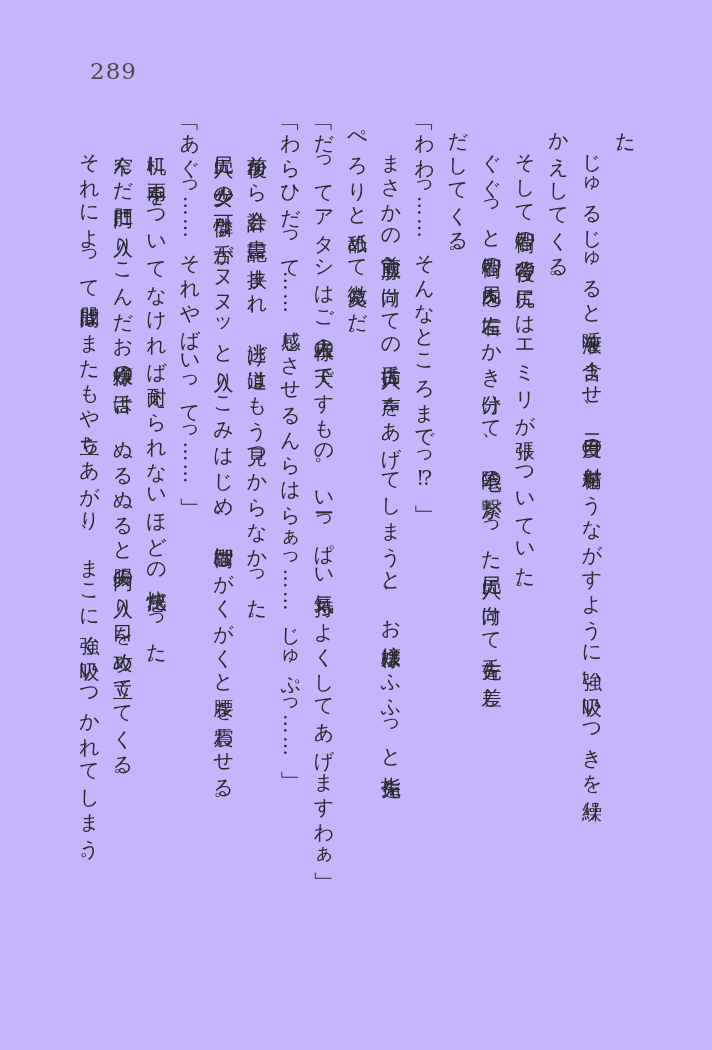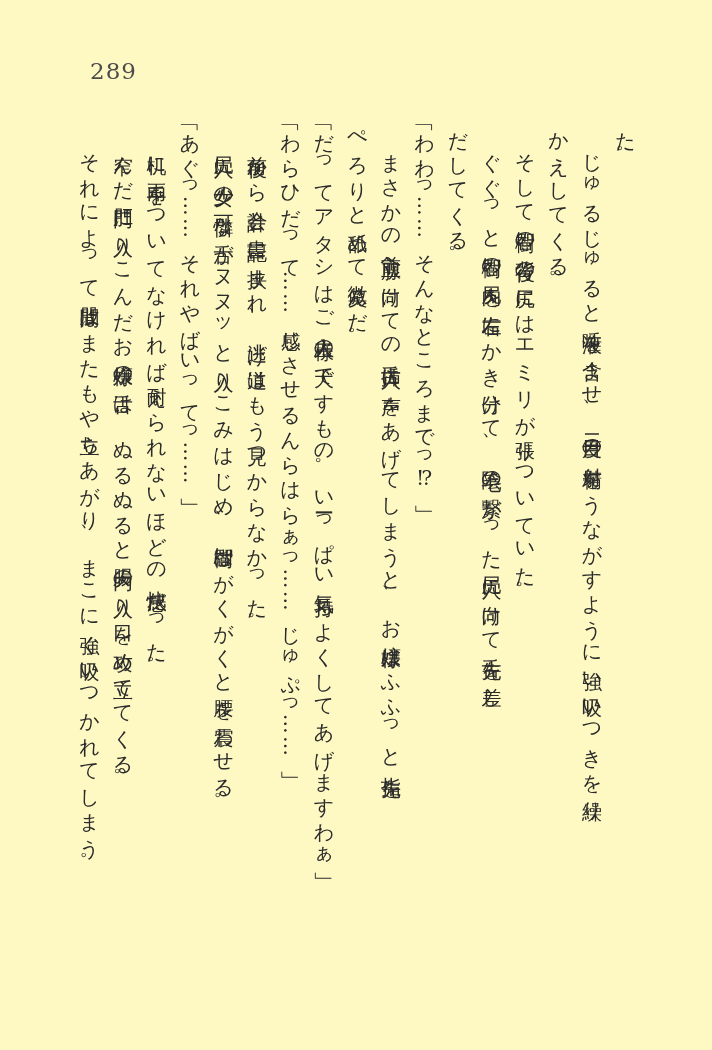--- a/index.html
+++ b/index.html
@@ -41,21 +41,21 @@
     padding: 0;
     text-indent: 0;
   }
   .text-block p.indent {
     text-indent: 22px;
   }
 </style>
 </head>
 <body>
 
-<div class="book-page" style="background: #fef9c3;">
+<div class="book-page" style="background: #c4b5fd;">
   <div class="page-number" style="color: rgb(77, 77, 77);">289</div>
   <div class="text-block" style="color: rgb(43, 43, 43);">
       <p>た。</p>
       <p class="indent">じゅるじゅると唾液を含ませ、二度目の射精をうながすように強い吸いつきを繰り</p>
       <p>かえしてくる。</p>
       <p class="indent">そして智樹の背後の尻にはエミリが張りついていた。</p>
       <p class="indent">ぐぐっと智樹の尻肉を左右にかき分けて、陰毛の繋がった尻穴に向けて舌先を差し</p>
       <p>だしてくる。</p>
       <p>「わわっ……そんなところまでっ⁉」</p>
       <p class="indent">まさかの前立腺へ向けての舌挿入に声をあげてしまうと、お嬢様はふふっと指先を</p>

